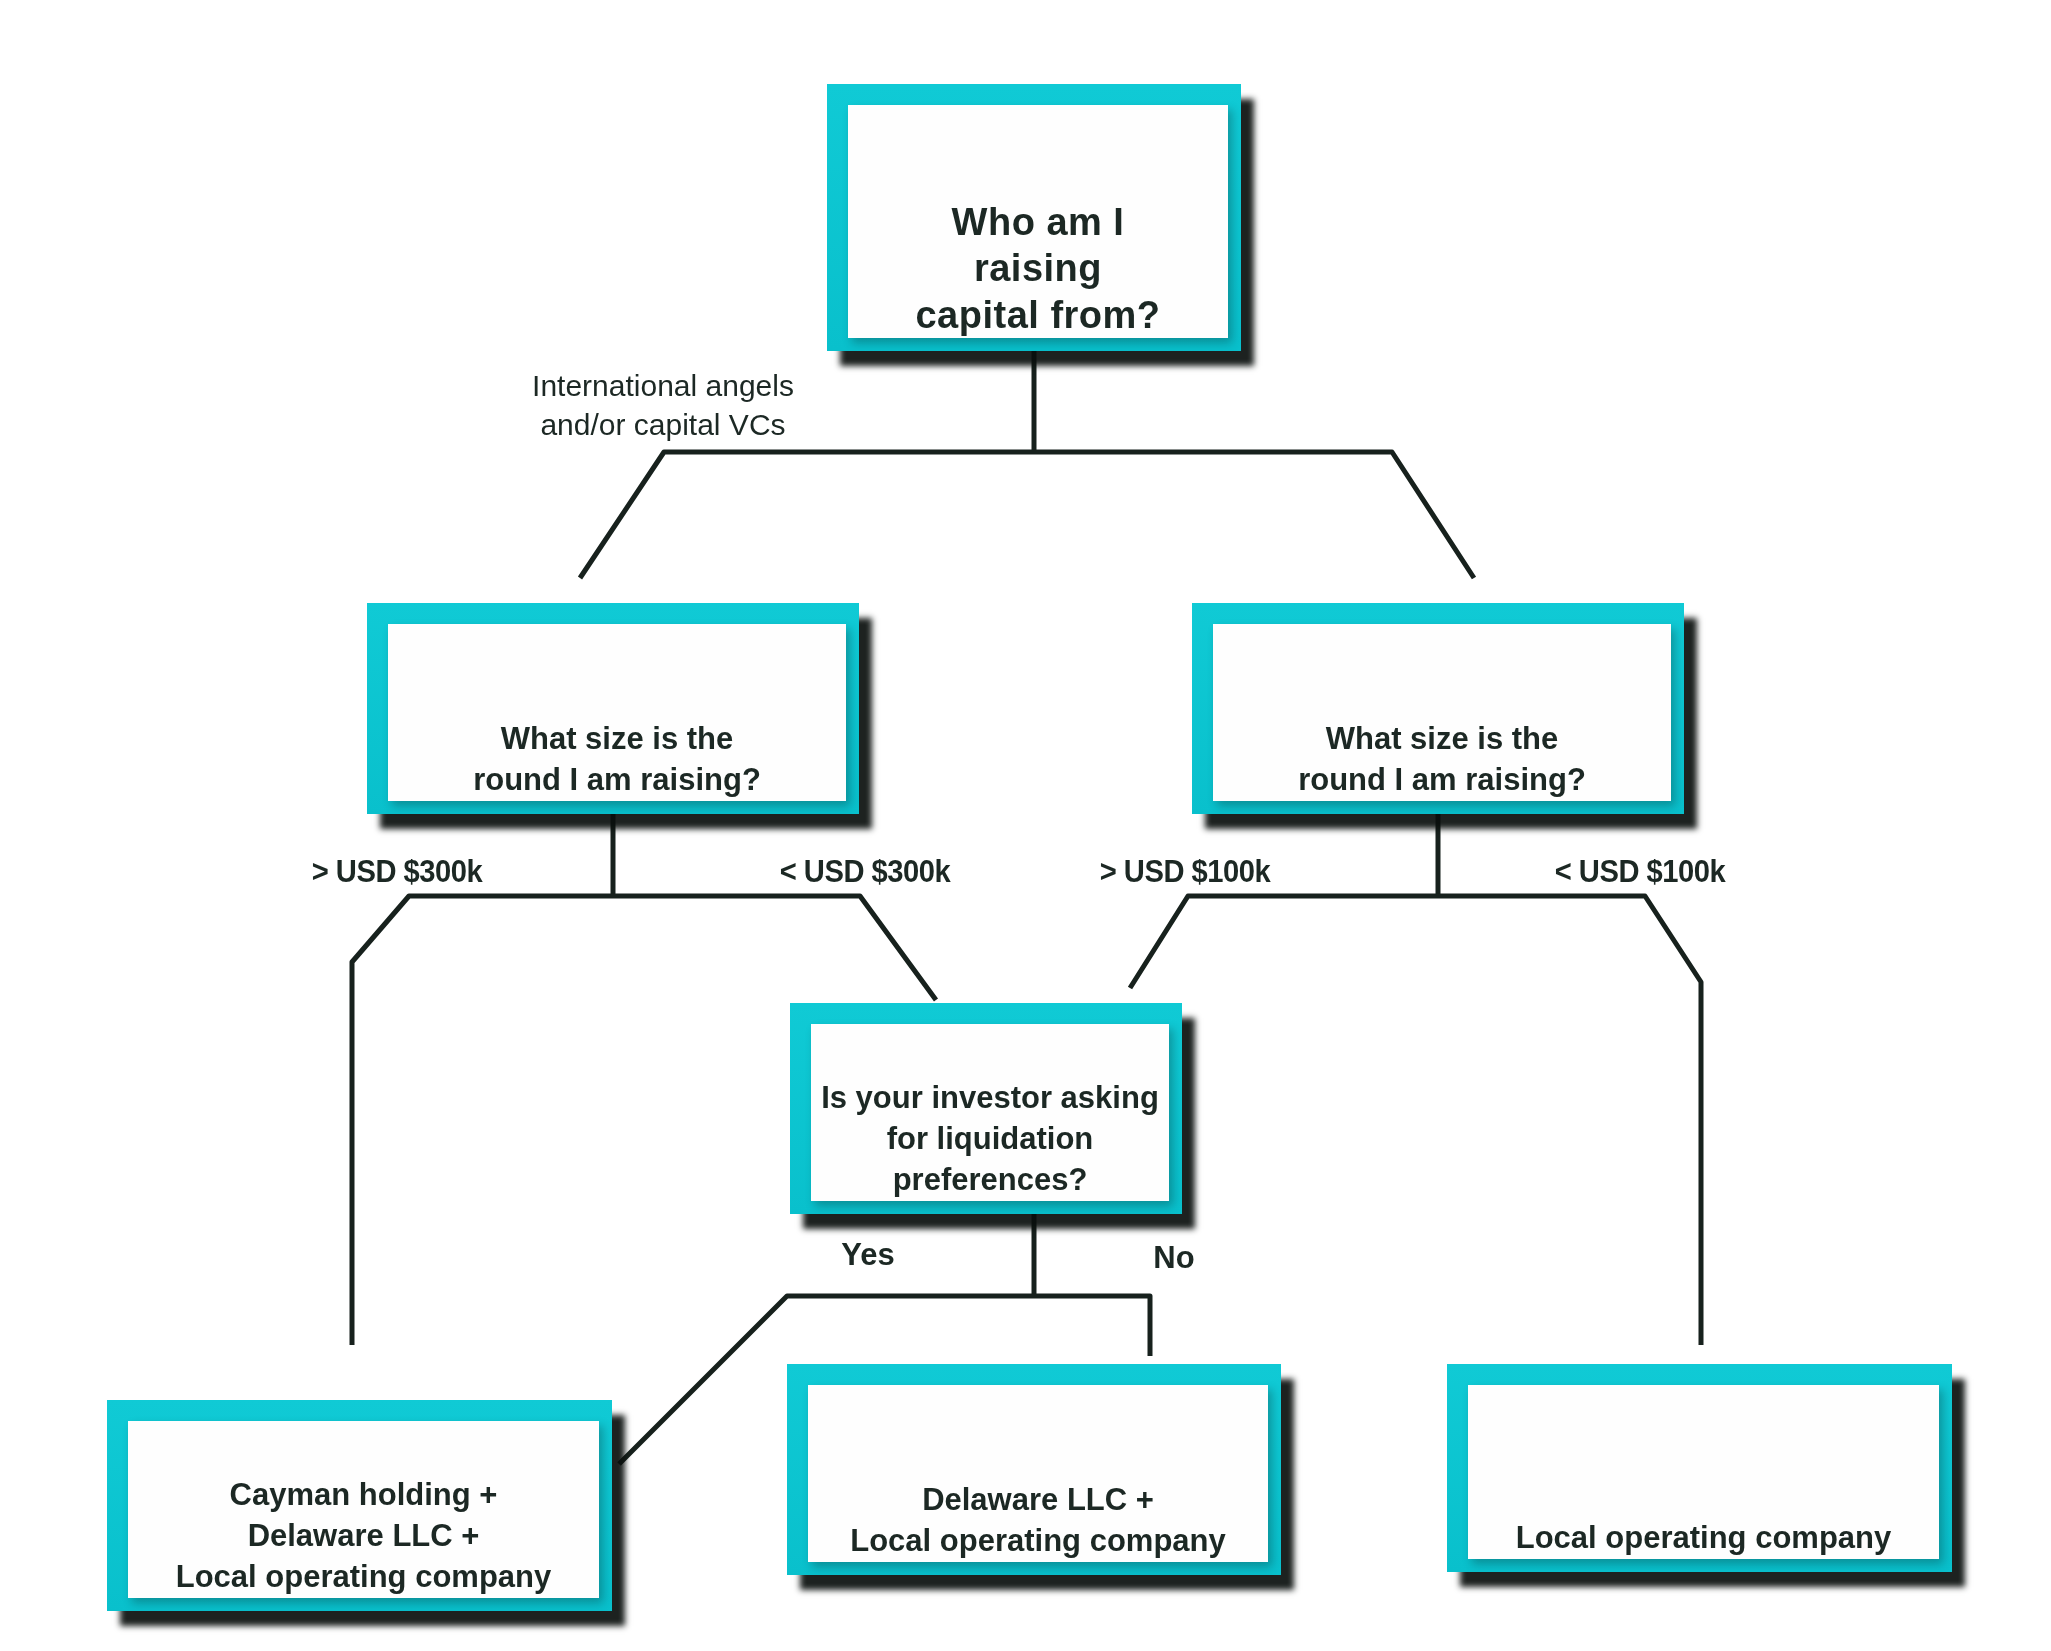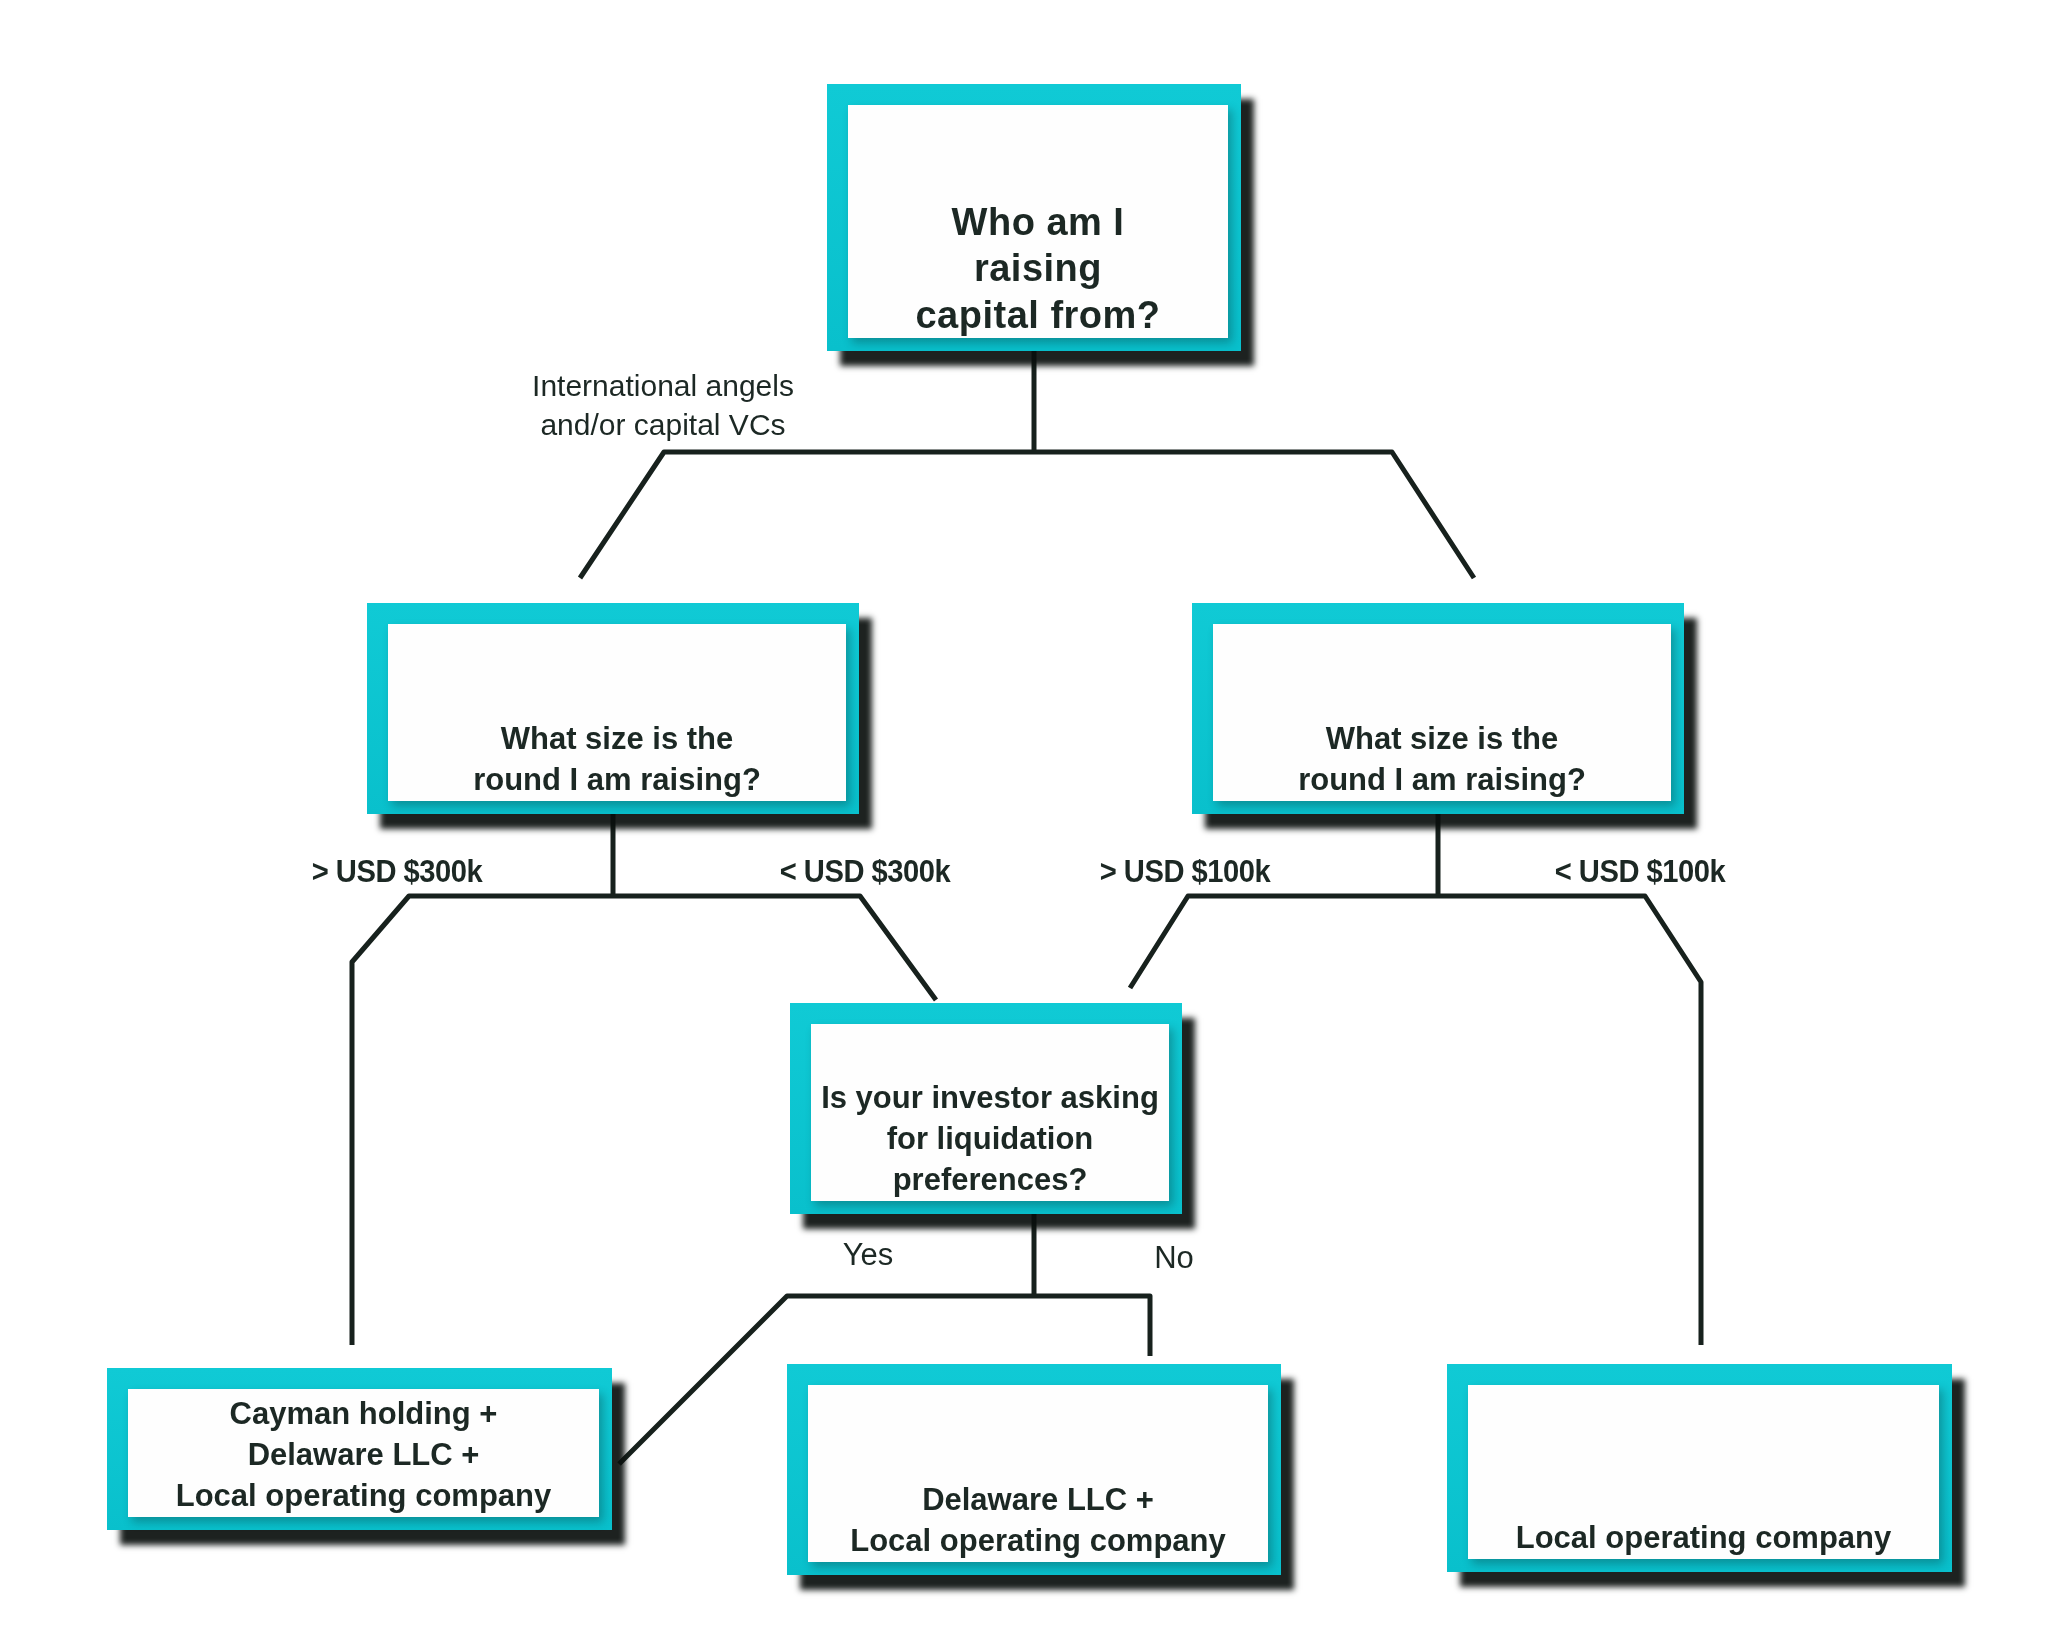--- a/index.html
+++ b/index.html
@@ -64,21 +64,21 @@
     color:var(--ink);
   }
   .edge-label.amount{
     font-weight:bold;
     font-size:31px;
     letter-spacing:-0.5px;
     transform:scaleX(0.94);
     transform-origin:center top;
   }
   .edge-label.answer{
-    font-weight:400;
+    font-weight:700;
     font-size:31px;
   }
 </style>
 </head>
 <body>
 
 <div class="canvas">
 
   <svg class="wires" viewBox="0 0 2051 1651" aria-hidden="true">
     <path d="M1034 351 L1034 452"></path>
@@ -113,21 +113,21 @@
     </div>
   </div>
 
   <div class="node" style="left:790px;top:1003px;width:392px;height:211px">
     <div class="inner">
       <span class="label">Is your investor asking
 for liquidation preferences?</span>
     </div>
   </div>
 
-  <div class="node" style="left:107px;top:1368px;width:505px;height:162px">
+  <div class="node" style="left:107px;top:1400px;width:505px;height:211px">
     <div class="inner">
       <span class="label">Cayman holding +
 Delaware LLC +
 Local operating company</span>
     </div>
   </div>
 
   <div class="node" style="left:787px;top:1364px;width:494px;height:211px">
     <div class="inner">
       <span class="label">Delaware LLC +

